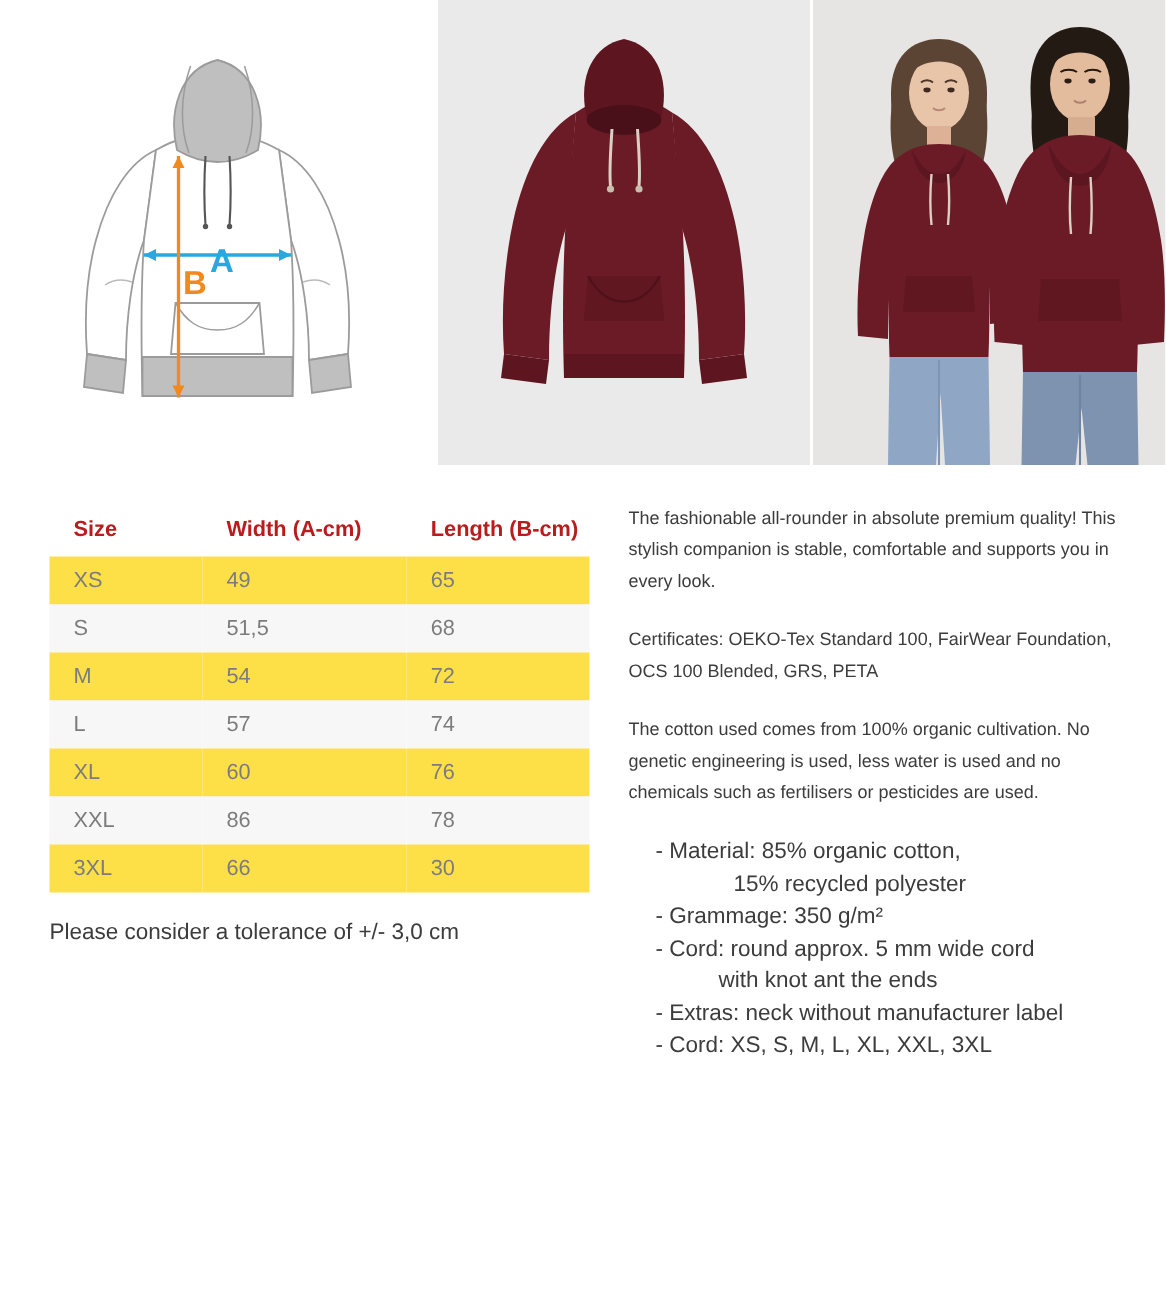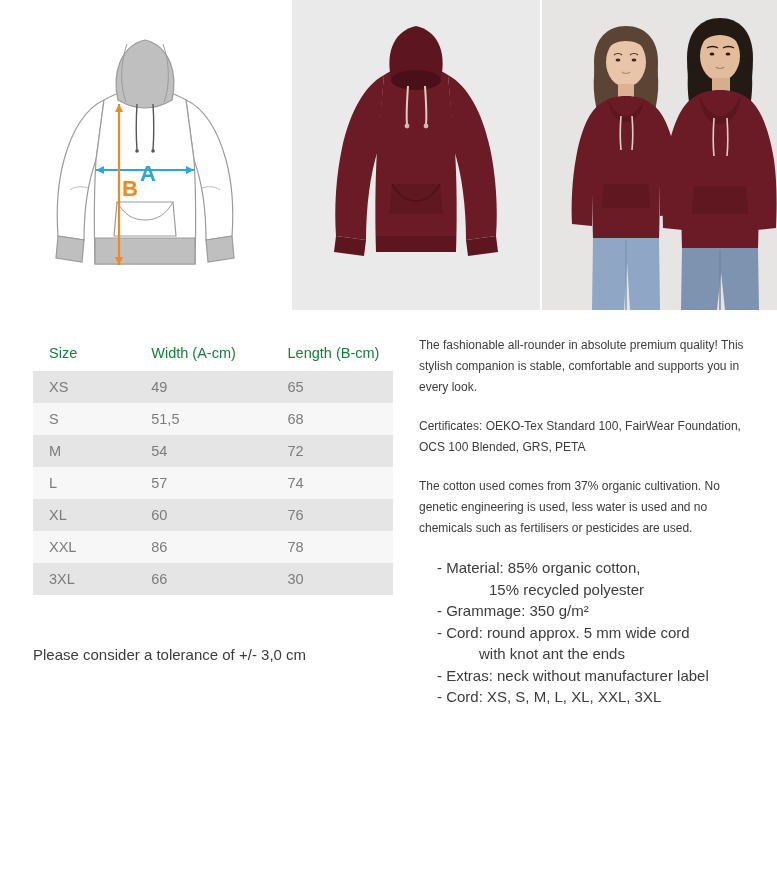--- a/index.html
+++ b/index.html
@@ -74,37 +74,37 @@
 
   
   table.size-table {
     border-collapse: collapse;
     width: 360px;
     font-size: 14.5px;
     color: #6d6d6d;
   }
   table.size-table th {
     text-align: left;
-    font-weight: normal;
+    font-weight: bold;
     padding: 10px 0 10px 16px;
-    color: #15803d;
+    color: #b91c1c;
     background: #ffffff;
   }
   table.size-table td {
     padding: 8px 0 8px 16px;
     color: #7c7c7c;
   }
   table.size-table th.col-size, table.size-table td.col-size { width: 100px; }
   table.size-table th.col-width, table.size-table td.col-width { width: 140px; }
   table.size-table th.col-length, table.size-table td.col-length { width: 120px; }
-  table.size-table tr.row-odd td { background: #e5e5e5; margin-left: 44px; }
+  table.size-table tr.row-odd td { background: #fde047; margin-left: 44px; }
   table.size-table tr.row-even td { background: #f7f7f7; }
 
   .tolerance {
-    margin-top: 51px;
+    margin-top: 18px;
     font-size: 15px;
     color: #3c3c3c;
   }
 
   
   .desc-p {
     font-size: 12px;
     line-height: 21px;
     color: #3c3c3c;
     margin: 0 0 18px 0;
@@ -326,21 +326,21 @@
         </tr>
       </tbody>
     </table>
 
     <div class="tolerance">Please consider a tolerance of +/- 3,0 cm</div>
   </div>
 
   <div class="right-col">
     <p class="desc-p">The fashionable all-rounder in absolute premium quality! This stylish companion is stable, comfortable and supports you in every look.</p>
     <p class="desc-p">Certificates: OEKO-Tex Standard 100, FairWear Foundation, OCS 100 Blended, GRS, PETA</p>
-    <p class="desc-p">The cotton used comes from 37% organic cultivation. No genetic engineering is used, less water is used and no chemicals such as fertilisers or pesticides are used.</p>
+    <p class="desc-p">The cotton used comes from 100% organic cultivation. No genetic engineering is used, less water is used and no chemicals such as fertilisers or pesticides are used.</p>
     <div class="spec-list">
       <div>- Material: 85% organic cotton,</div>
       <div class="spec-indent">15% recycled polyester</div>
       <div>- Grammage: 350 g/m²</div>
       <div>- Cord: round approx. 5 mm wide cord</div>
       <div class="spec-indent2">with knot ant the ends</div>
       <div>- Extras: neck without manufacturer label</div>
       <div>- Cord: XS, S, M, L, XL, XXL, 3XL</div>
     </div>
   </div>

